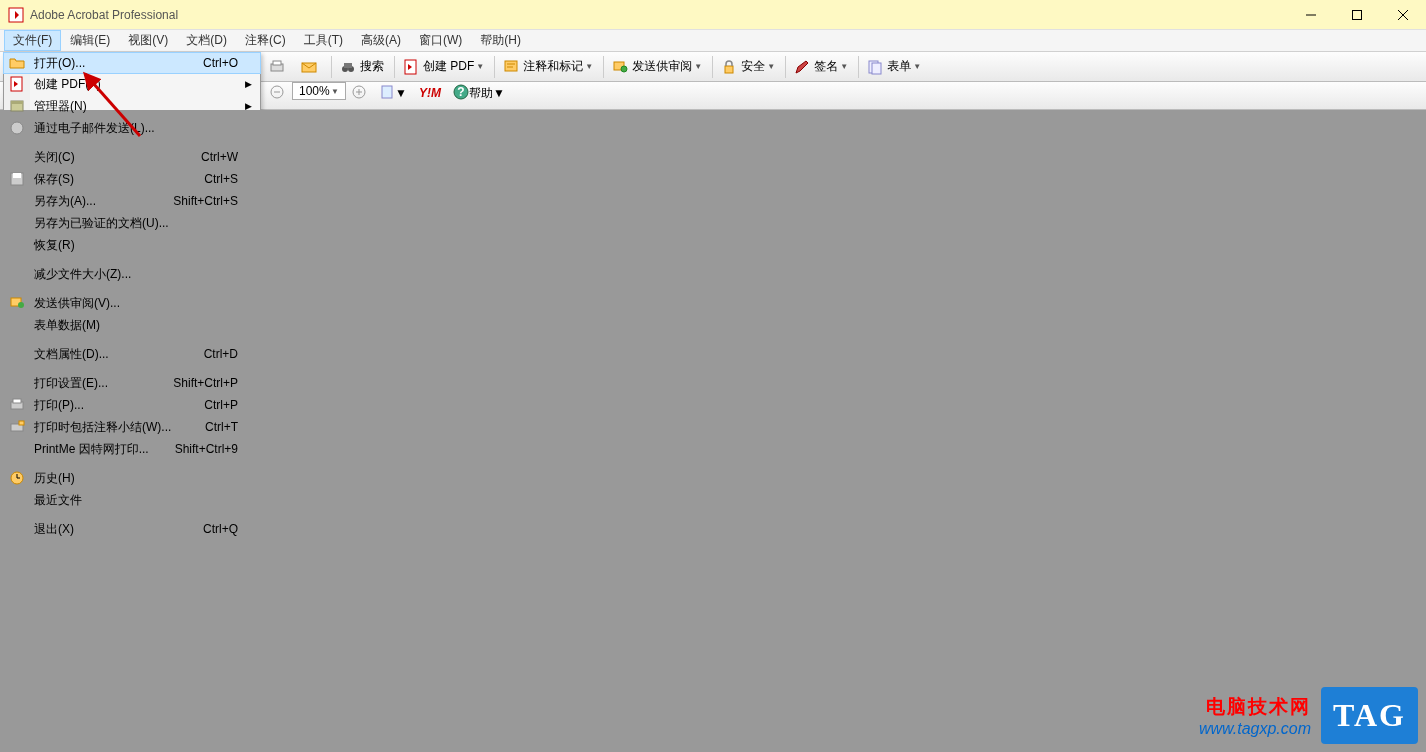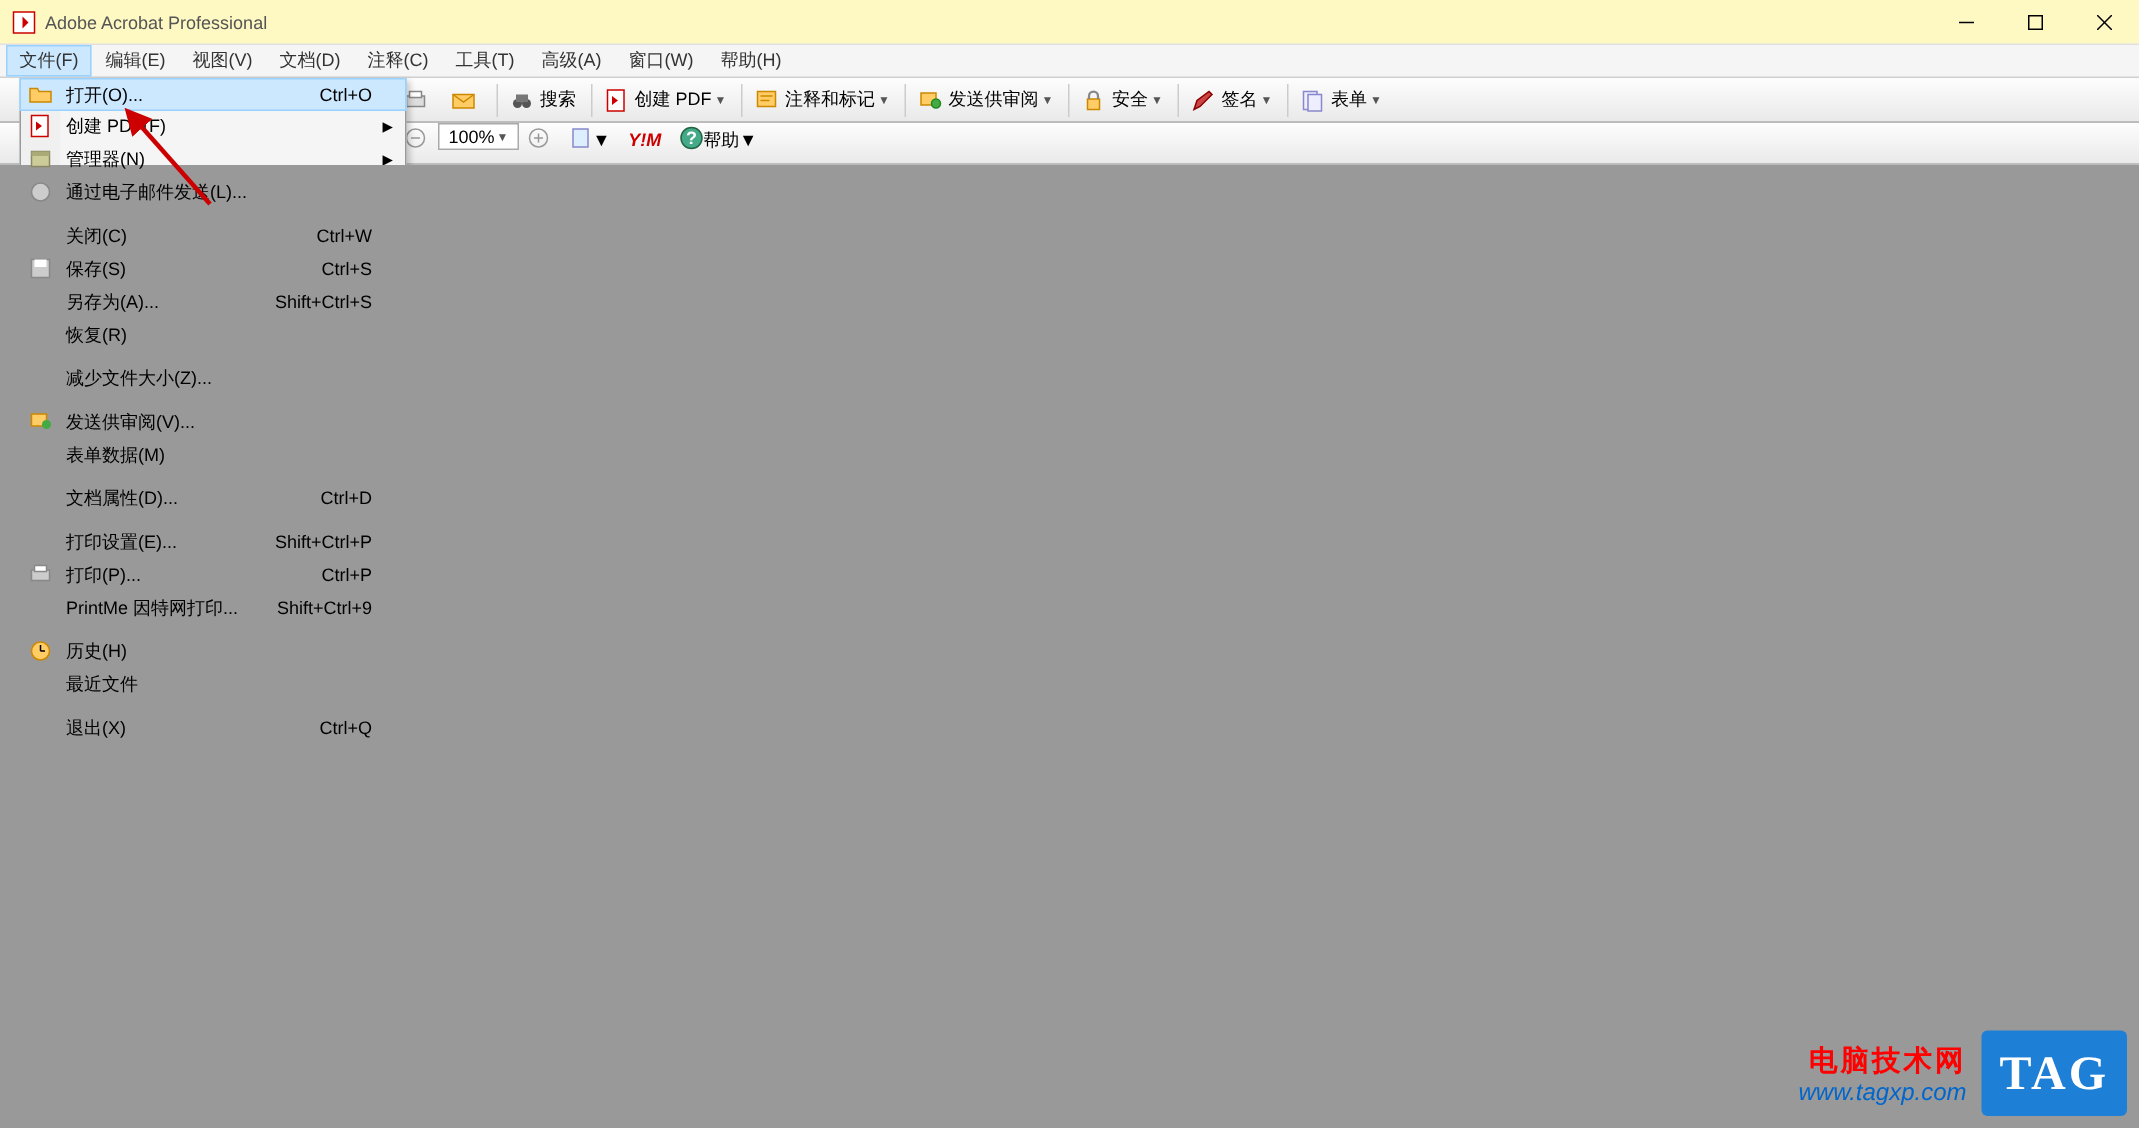--- a/index.html
+++ b/index.html
@@ -24,21 +24,21 @@
 .toolbar .tb-icon { width: 16px; height: 16px; margin-right: 4px; }
 .toolbar .tb-label { color: #000; }
 .toolbar .tb-drop { width: 8px; margin-left: 2px; color: #555; font-size: 8px; }
 
 
 .toolbar2 { height: 28px; background: linear-gradient(#fdfdfd, #e9e9e9); display: flex; align-items: flex-start; padding-left: 4px; border-bottom: 1px solid #bbb; }
 .toolbar2 .tb-btn { display: flex; align-items: center; padding: 2px 5px; margin-right: 2px; height: 22px; }
 .toolbar2 .zoom-box { border: 1px solid #aaa; background: #fff; padding: 1px 6px; width: 54px; display: flex; align-items: center; }
 
 
-.dropdown { position: absolute; left: 13px; top: 52px; width: 258px; background: #f5f5f5; border: 1px solid #999; box-shadow: 2px 2px 4px rgba(0,0,0,0.2); }
+.dropdown { position: absolute; left: 3px; top: 52px; width: 258px; background: #f5f5f5; border: 1px solid #999; box-shadow: 2px 2px 4px rgba(0,0,0,0.2); }
 .dropdown .icon-col { position: absolute; left: 0; top: 0; bottom: 0; width: 26px; background: #f0f0f0; }
 .dropdown .dd-item { display: flex; align-items: center; height: 22px; padding-left: 4px; position: relative; }
 .dropdown .dd-item.highlighted { background: #cce8ff; border: 1px solid #99d1ff; margin: -1px; }
 .dropdown .dd-icon { width: 18px; height: 16px; margin-right: 8px; display: flex; align-items: center; justify-content: center; z-index: 1; }
 .dropdown .dd-label { flex: 1; color: #000; z-index: 1; }
 .dropdown .dd-shortcut { color: #000; margin-right: 22px; z-index: 1; }
 .dropdown .dd-arrow { position: absolute; right: 8px; font-size: 9px; color: #000; }
 .dropdown .dd-sep { height: 1px; background: #ddd; margin: 3px 2px 3px 28px; }
 
 
@@ -273,20 +273,24 @@
     <span class="dd-label">保存(S)</span>
     <span class="dd-shortcut">Ctrl+S</span>
   </div>
   <div class="dd-item">
     <span class="dd-icon"></span>
     <span class="dd-label">另存为(A)...</span>
     <span class="dd-shortcut">Shift+Ctrl+S</span>
   </div>
   <div class="dd-item">
     <span class="dd-icon"></span>
+    <span class="dd-label">另存为已验证的文档(U)...</span>
+  </div>
+  <div class="dd-item">
+    <span class="dd-icon"></span>
     <span class="dd-label">恢复(R)</span>
   </div>
   <div class="dd-sep"></div>
   <div class="dd-item">
     <span class="dd-icon"></span>
     <span class="dd-label">减少文件大小(Z)...</span>
   </div>
   <div class="dd-sep"></div>
   <div class="dd-item">
     <span class="dd-icon">
@@ -317,20 +321,30 @@
   </div>
   <div class="dd-item">
     <span class="dd-icon">
         <svg width="16" height="16">
           <rect x="2" y="5" width="12" height="7" fill="#ccc" stroke="#888"></rect>
           <rect x="4" y="2" width="8" height="4" fill="#fff" stroke="#888"></rect>
         </svg>
       </span>
     <span class="dd-label">打印(P)...</span>
     <span class="dd-shortcut">Ctrl+P</span>
+  </div>
+  <div class="dd-item">
+    <span class="dd-icon">
+        <svg width="16" height="16">
+          <rect x="2" y="5" width="12" height="7" fill="#ccc" stroke="#888"></rect>
+          <rect x="10" y="2" width="5" height="4" fill="#fc6" stroke="#c80"></rect>
+        </svg>
+      </span>
+    <span class="dd-label">打印时包括注释小结(W)...</span>
+    <span class="dd-shortcut">Ctrl+T</span>
   </div>
   <div class="dd-item">
     <span class="dd-icon"></span>
     <span class="dd-label">PrintMe 因特网打印...</span>
     <span class="dd-shortcut">Shift+Ctrl+9</span>
   </div>
   <div class="dd-sep"></div>
   <div class="dd-item">
     <span class="dd-icon">
         <svg width="16" height="16">

